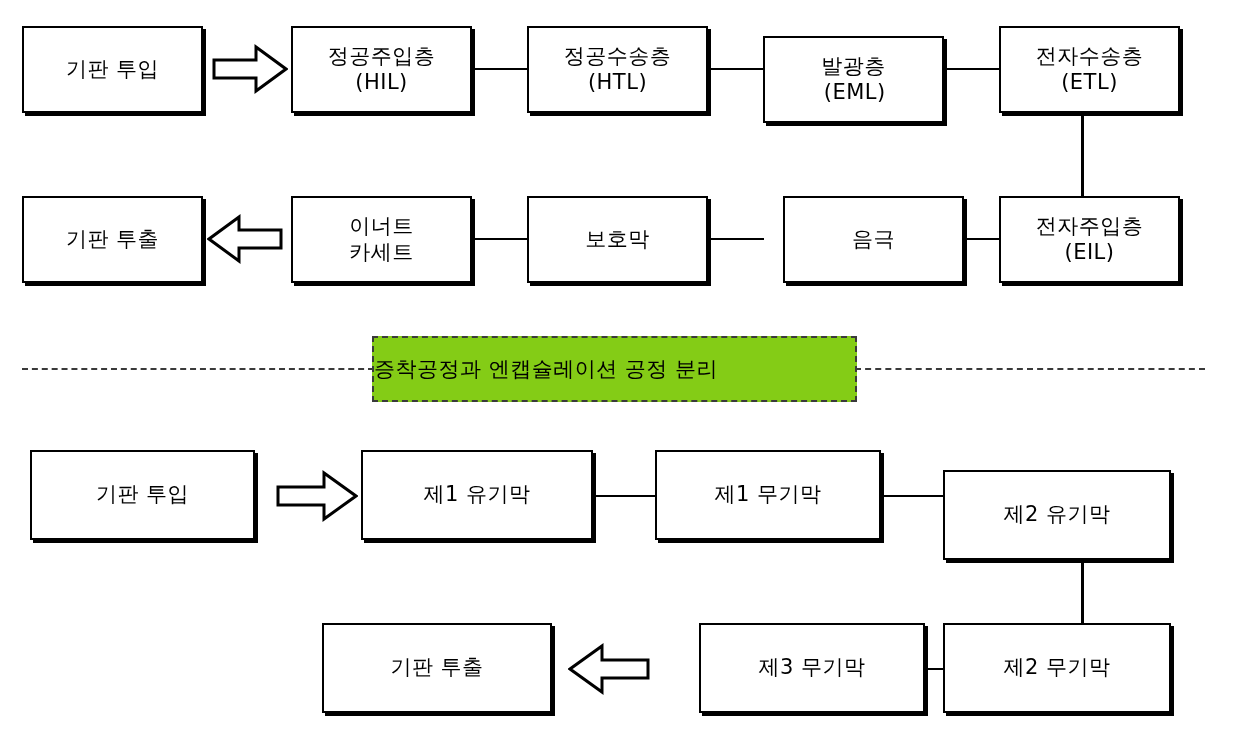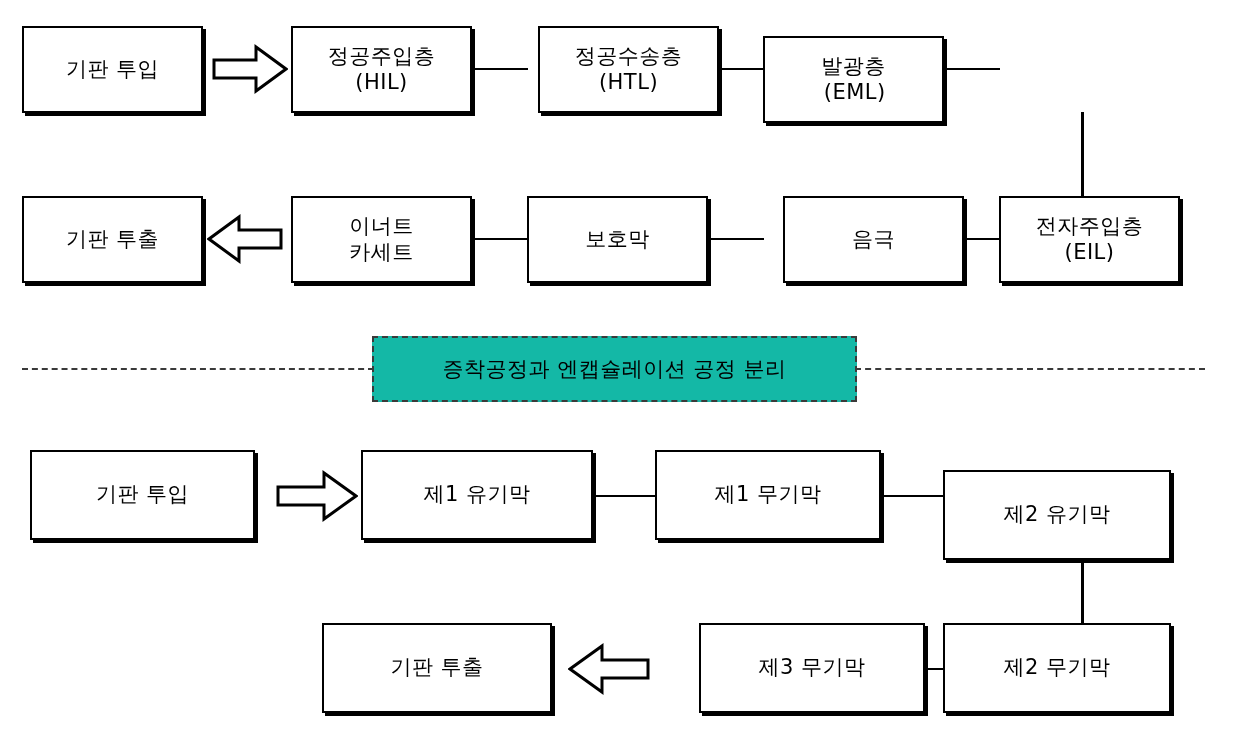--- a/index.html
+++ b/index.html
@@ -29,22 +29,22 @@
   
   .hline{position:absolute;background:#000000;height:2px;z-index:1;}
   .vline{position:absolute;background:#000000;width:2px;z-index:1;}
 
   
   .divider-line{
     position:absolute;height:0;border-top:2px dashed #3a3a3a;z-index:1;
   }
   .divider-label{
     position:absolute;box-sizing:border-box;
-    border:2px dashed #3a3a3a;background:#14b8a6;
-    display:flex;align-items:center;justify-content:center;
+    border:2px dashed #3a3a3a;background:#84cc16;
+    display:flex;align-items:center;justify-content:flex-start;
     font-size:21px;letter-spacing:0.5px;z-index:2;
   }
 
   
   .arrow{position:absolute;z-index:3;}
   .arrow svg{display:block;width:100%;height:100%;}
 </style>
 </head>
 <body>
 
@@ -68,30 +68,34 @@
     <svg viewBox="0 0 76 50" preserveAspectRatio="none">
       <polygon points="2,16 44,16 44,3 74,25 44,47 44,34 2,34" fill="#ffffff" stroke="#000000" stroke-width="3" stroke-linejoin="miter"></polygon>
     </svg>
   </div>
 
   <div class="box" style="left:291px;top:26px;width:181px;height:87px;">
     <span class="lbl">정공주입층
 (HIL)</span>
   </div>
 
-  <div class="box" style="left:538px;top:26px;width:181px;height:87px;">
+  <div class="box" style="left:527px;top:26px;width:181px;height:87px;">
     <span class="lbl">정공수송층
 (HTL)</span>
   </div>
 
   <div class="box" style="left:763px;top:36px;width:181px;height:87px;text-align:right;">
     <span class="lbl">발광층
 (EML)</span>
   </div>
 
+  <div class="box" style="left:999px;top:26px;width:181px;height:87px;">
+    <span class="lbl">전자수송층
+(ETL)</span>
+  </div>
 
   <div class="box" style="left:22px;top:196px;width:181px;height:87px;">
     <span class="lbl">기판 투출</span>
   </div>
 
   <div class="arrow" style="left:207px;top:214px;width:76px;height:50px;">
     <svg viewBox="0 0 76 50" preserveAspectRatio="none">
       <polygon points="74,16 32,16 32,3 2,25 32,47 32,34 74,34" fill="#ffffff" stroke="#000000" stroke-width="3" stroke-linejoin="miter"></polygon>
     </svg>
   </div>

